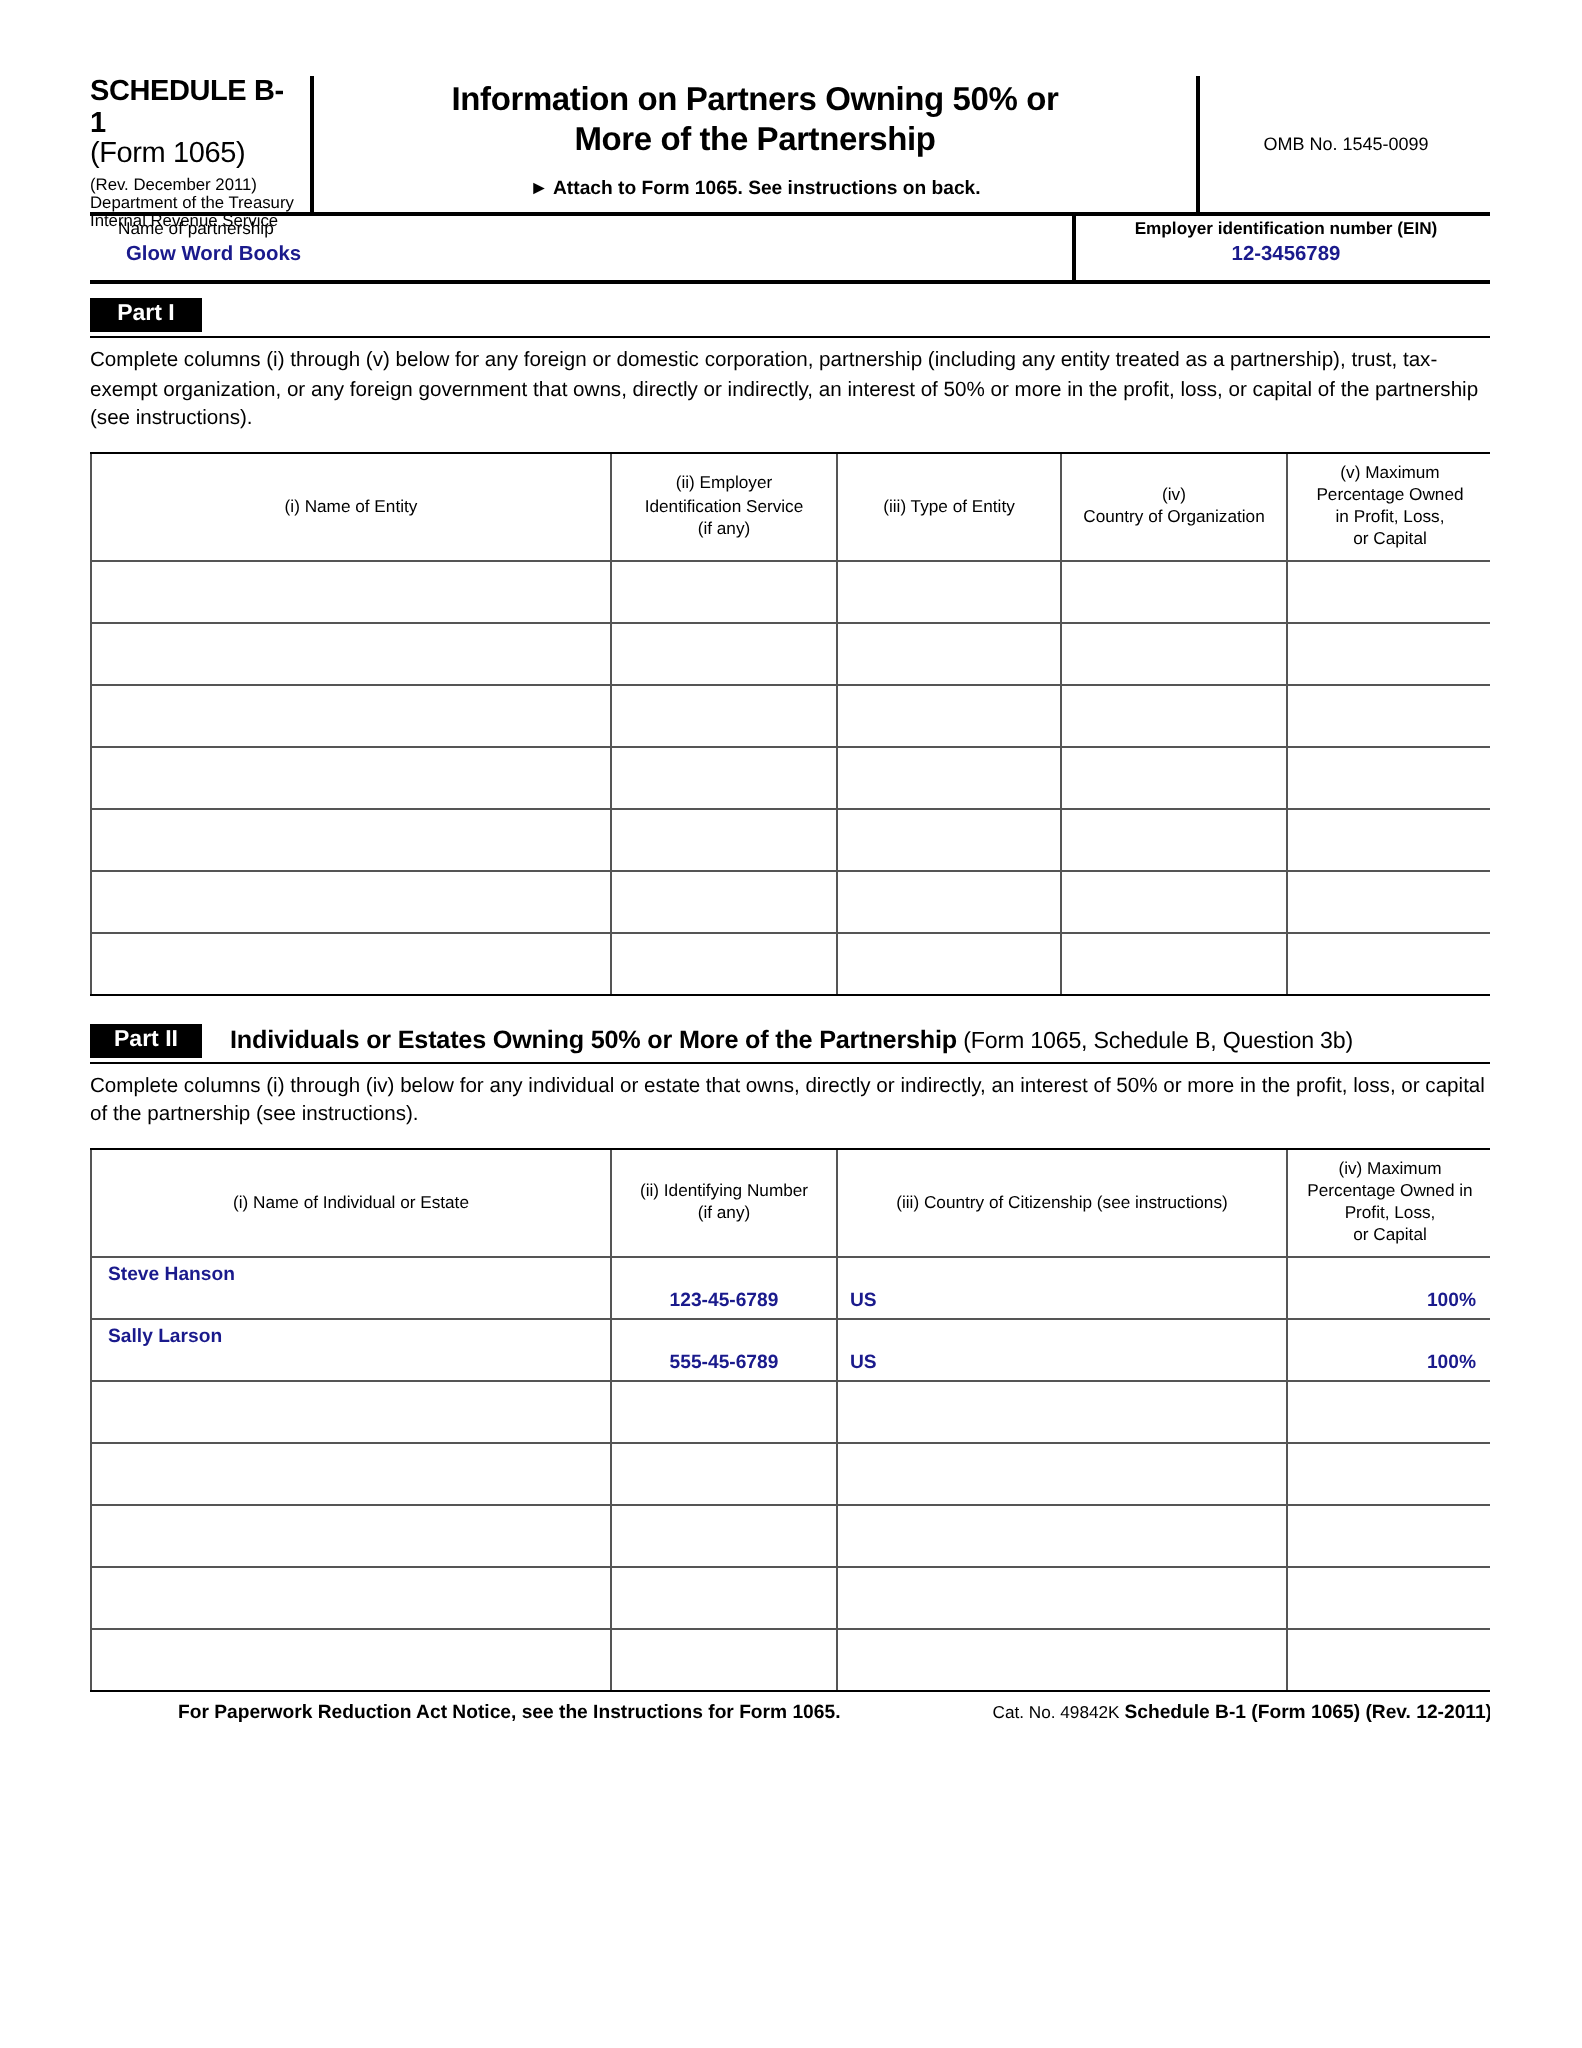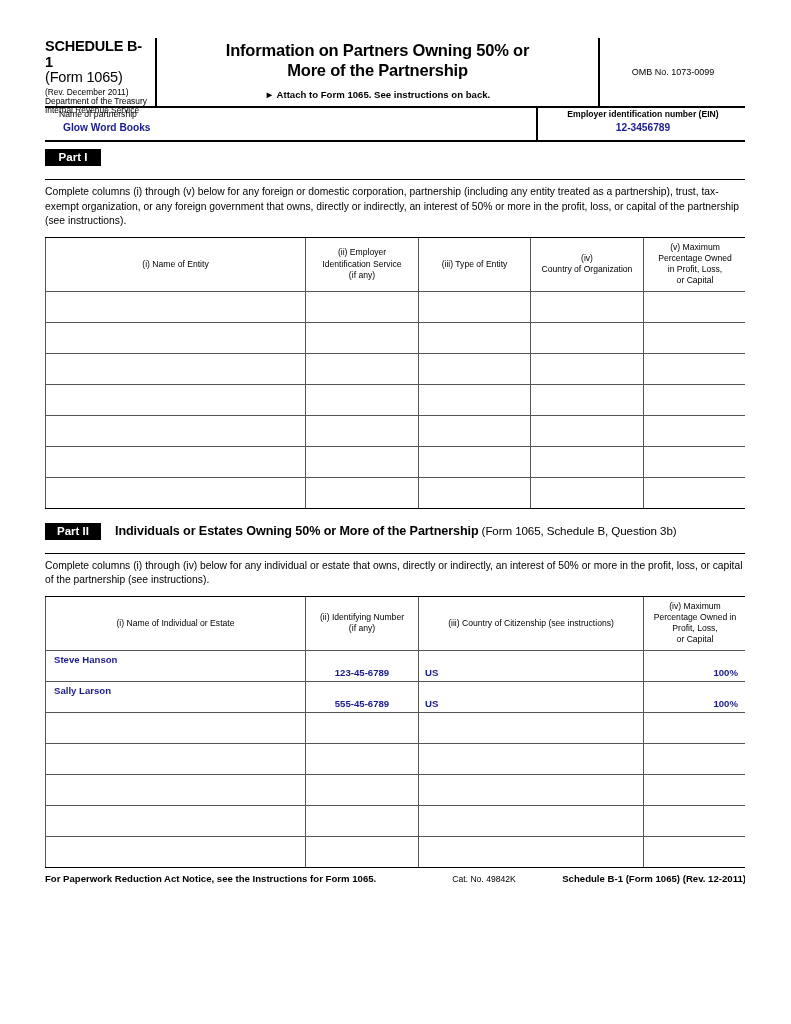--- a/index.html
+++ b/index.html
@@ -106,21 +106,21 @@
     margin-top: 3px;
   }
   .idrow-left .fld-value { padding-left: 4px; }
 
   
   .part-banner {
     display: flex;
     align-items: center;
     margin-top: 7px;
     border-bottom: 1.5px solid #000;
-    padding-bottom: 13px;
+    padding-bottom: 2px;
   }
   .part-badge {
     background: #000;
     color: #fff;
     font-size: 11.5px;
     font-weight: bold;
     padding: 2px 9px 3px 9px;
     line-height: 1.05;
     margin-right: 14px;
     min-width: 56px;
@@ -181,21 +181,21 @@
   table.form-tbl th.first-col, table.form-tbl td.first-col { border-left: 1px solid #555; }
   table.form-tbl th.last-col, table.form-tbl td.last-col { border-right: 1px solid #555; }
 
   
   .footer {
     display: flex;
     align-items: baseline;
     margin-top: 5px;
     font-size: 9.6px;
   }
-  .foot-notice { font-weight: bold; }
+  .foot-notice { font-weight: bold; margin-left: 44px; }
   .foot-cat {
     margin-left: 76px;
     font-size: 8.6px;
     font-weight: normal;
   }
   .foot-sched {
     margin-left: auto;
     font-weight: bold;
     font-size: 9.6px;
   }
@@ -215,21 +215,21 @@
         <div class="sched-irs">Internal Revenue Service</div>
       </div>
       <div class="hdr-mid">
         <div class="main-title">
           <div>Information on Partners Owning 50% or</div>
           <div>More of the Partnership</div>
         </div>
         <div class="attach">► Attach to Form 1065. See instructions on back.</div>
       </div>
       <div class="hdr-right">
-        <div class="omb">OMB No. 1073-0099</div>
+        <div class="omb">OMB No. 1545-0099</div>
       </div>
     </div>
 
     <div class="idrow">
       <div class="idrow-left">
         <div class="fld-label">Name of partnership</div>
         <div class="fld-value">Glow Word Books</div>
       </div>
       <div class="idrow-right">
         <div class="fld-label-b">Employer  identification number (EIN)</div>

